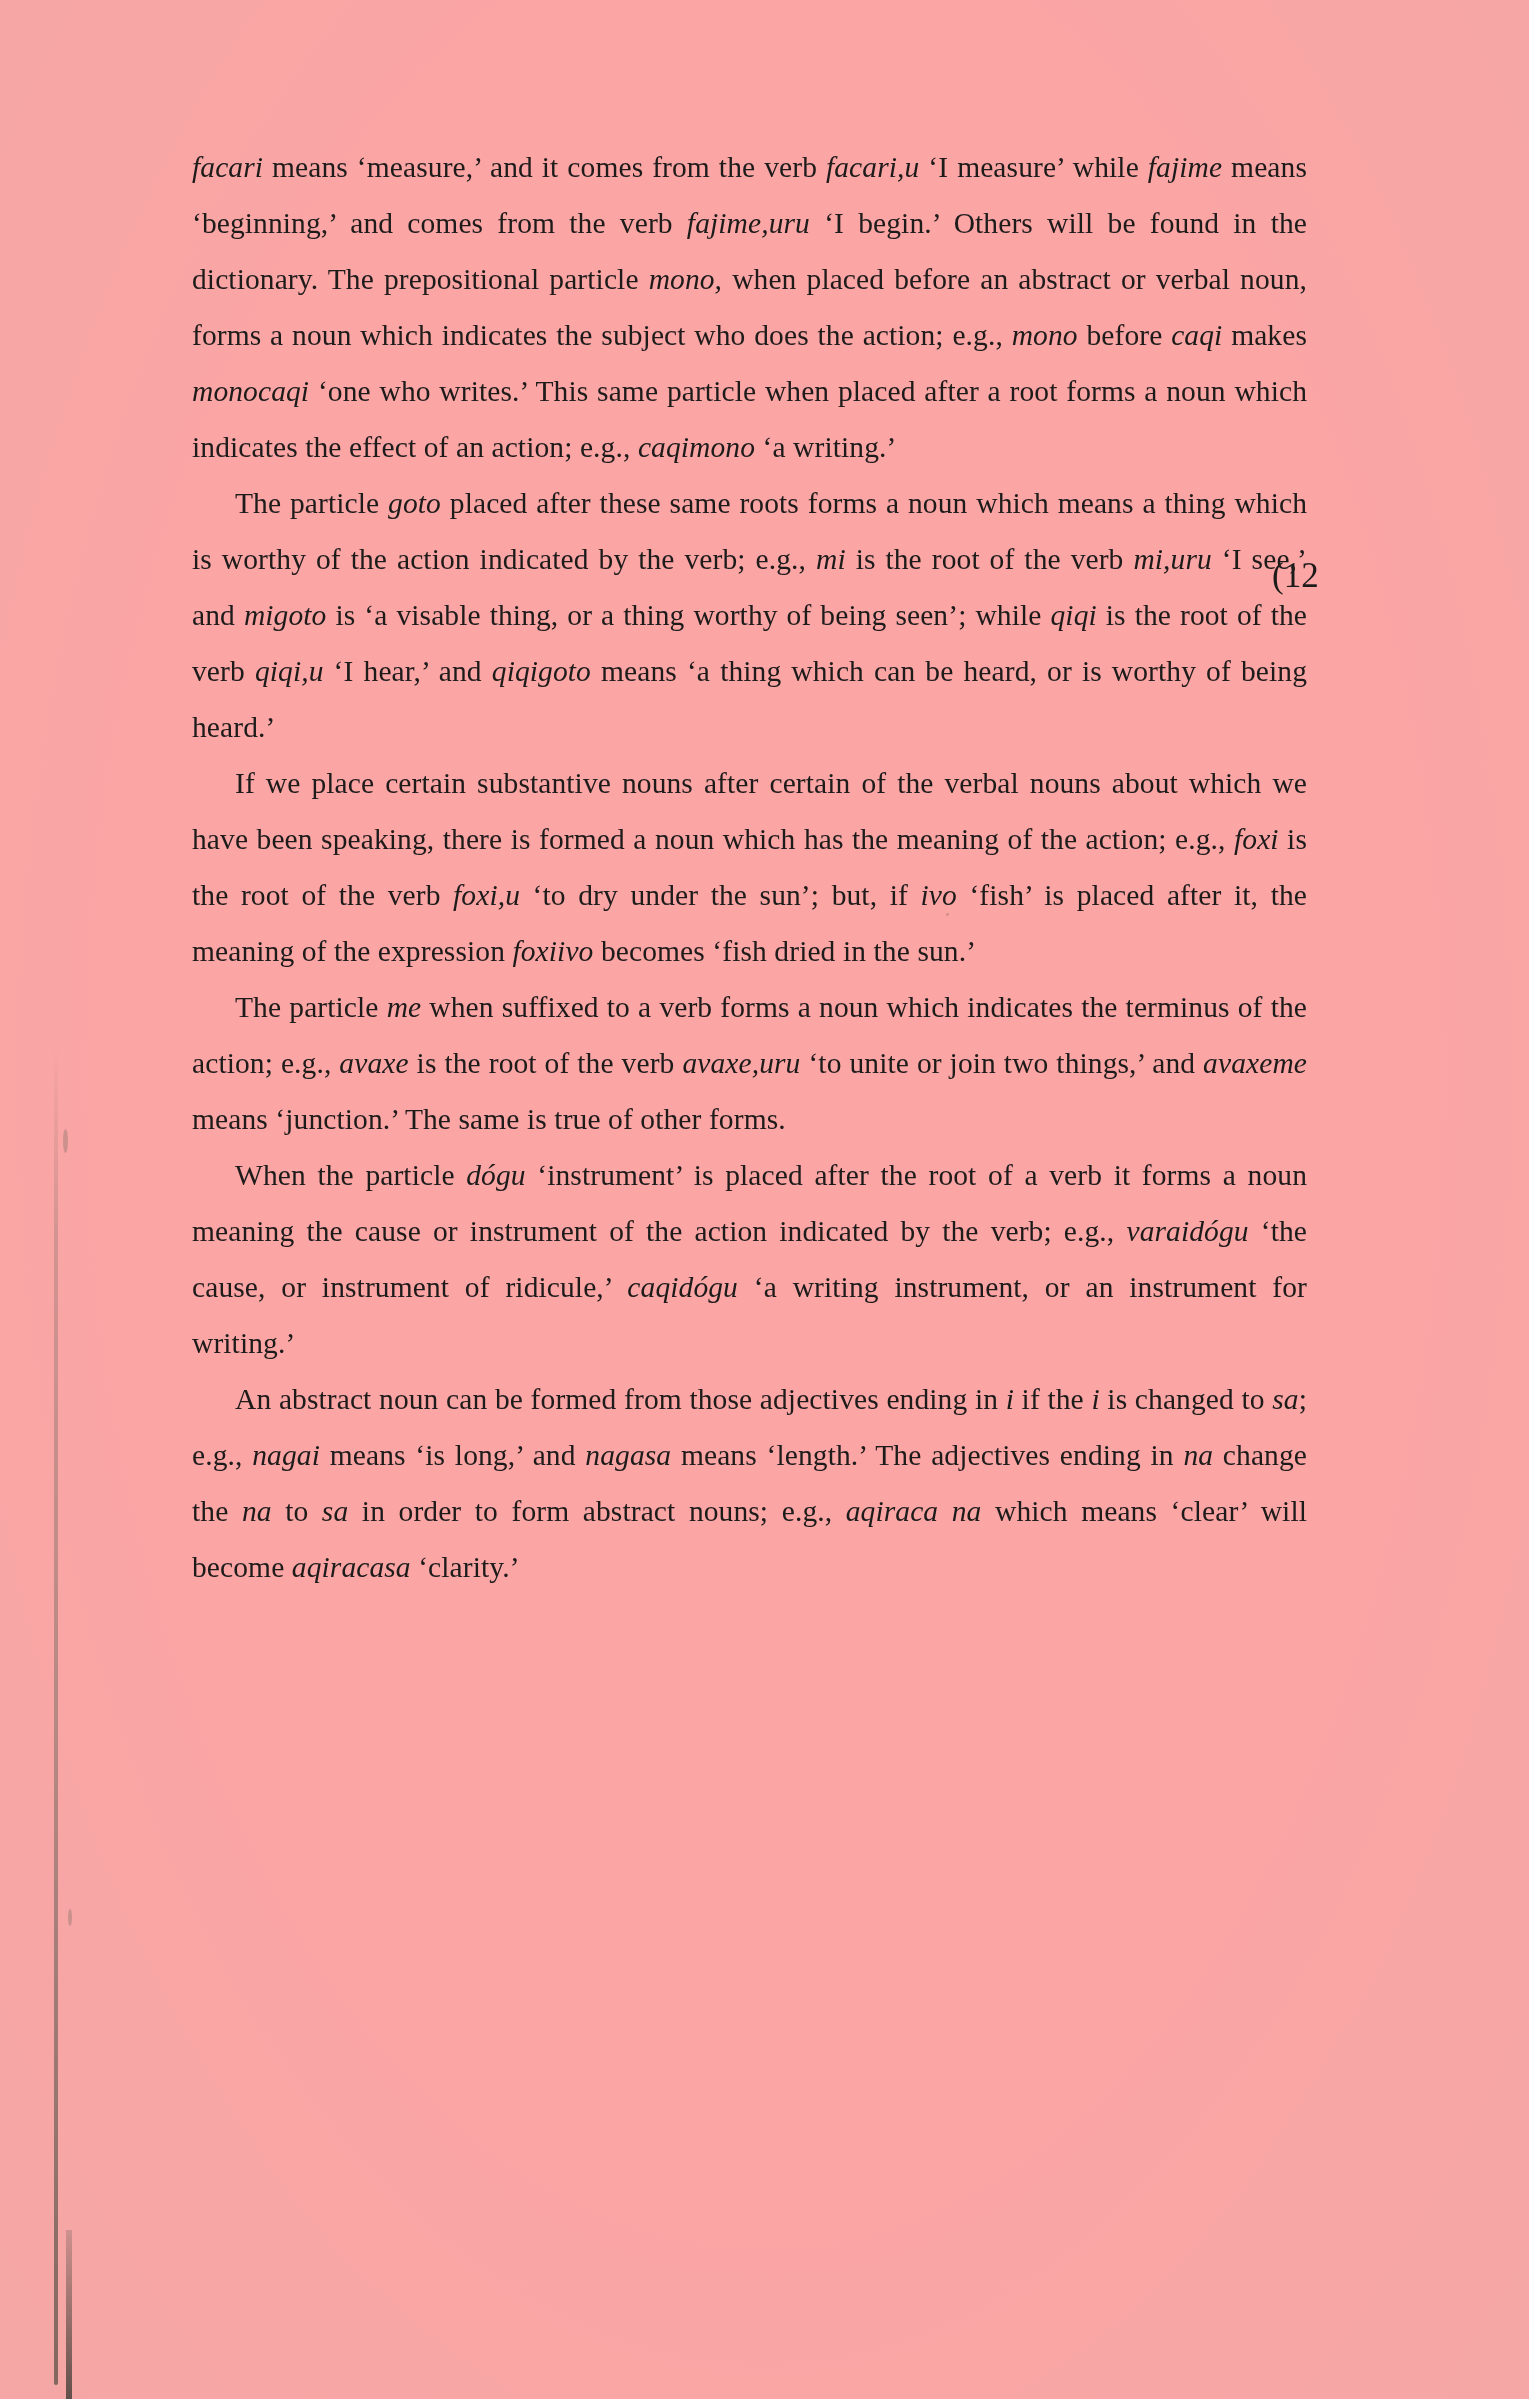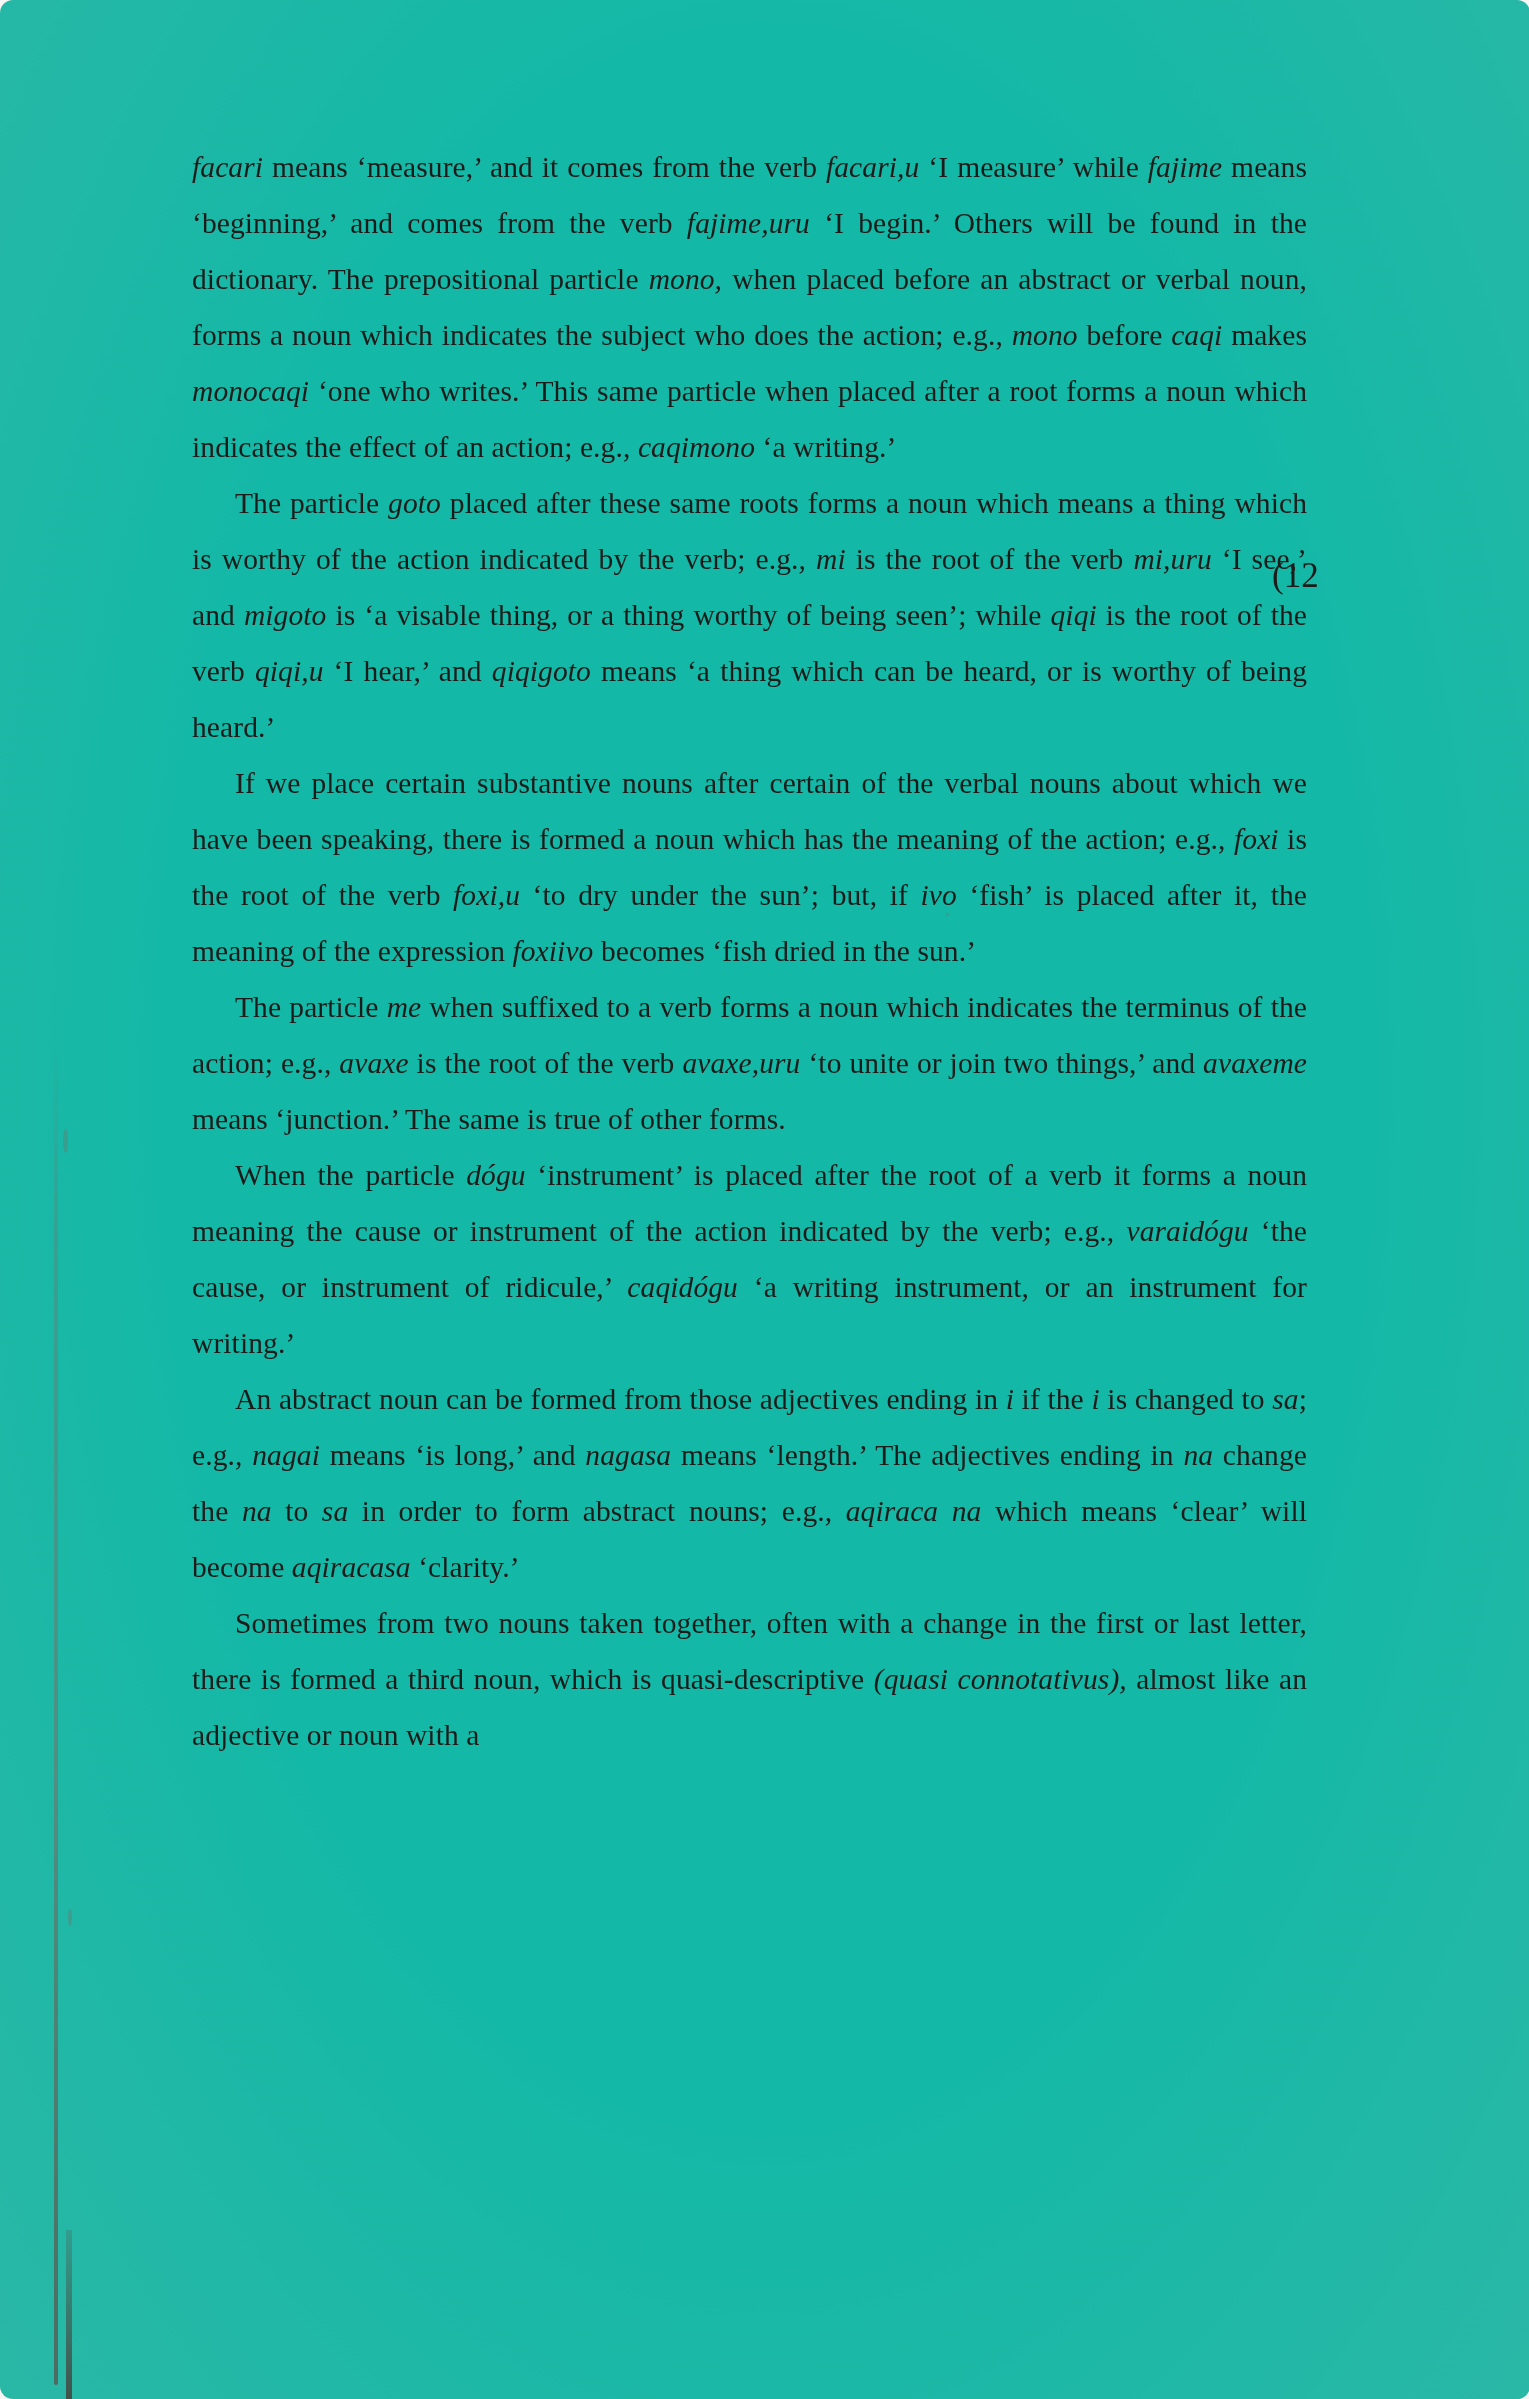--- a/index.html
+++ b/index.html
@@ -14,22 +14,21 @@
     font-family: "Liberation Serif", "DejaVu Serif", serif;
     color: #1a1a1a;
     overflow: hidden;
   }
   .page {
     position: absolute;
     top: 0;
     left: 0;
     width: 1530px;
     height: 2399px;
-    background: #14b8a6;
-    border-radius: 13px;
+    background: #fca5a5;
   }
   
   .page::before {
     content: "";
     position: absolute;
     inset: 0;
     background:
       radial-gradient(ellipse at 50% 45%, rgba(255,255,255,0) 55%, rgba(190,180,165,0.13) 100%);
     pointer-events: none;
   }
@@ -119,20 +118,19 @@
   <div class="speck" style="left:946px; top:913px; width:2.8px; height:2.8px;"></div>
 
   <div class="text-column">
     <div id="paragraphs">
         <p class="para first-para"><em>facari</em><span> means ‘measure,’ and it comes from the verb </span><em>facari,u</em><span> ‘I measure’ while </span><em>fajime</em><span> means ‘beginning,’ and comes from the verb </span><em>fajime,uru</em><span> ‘I begin.’  Others will be found in the dictionary.  The prepositional particle </span><em>mono,</em><span> when placed before an abstract or verbal noun, forms a noun which indicates the subject who does the action; e.g., </span><em>mono</em><span> before </span><em>caqi</em><span> makes </span><em>monocaqi</em><span> ‘one who writes.’ This same particle when placed after a root forms a noun which indicates the effect of an action; e.g., </span><em>caqimono</em><span> ‘a writing.’</span></p>
         <p class="para"><span>The particle </span><em>goto</em><span> placed after these same roots forms a noun which means a thing which is worthy of the action indicated by the verb; e.g., </span><em>mi</em><span> is the root of the verb </span><em>mi,uru</em><span> ‘I see,’ and </span><em>migoto</em><span> is ‘a visable thing, or a thing worthy of being seen’; while </span><em>qiqi</em><span> is the root of the verb </span><em>qiqi,u</em><span> ‘I hear,’ and </span><em>qiqigoto</em><span> means ‘a thing which can be heard, or is worthy of being heard.’</span></p>
         <p class="para"><span>If we place certain substantive nouns after certain of the verbal nouns about which we have been speaking, there is formed a noun which has the meaning of the action; e.g., </span><em>foxi</em><span> is the root of the verb </span><em>foxi,u</em><span> ‘to dry under the sun’; but, if </span><em>ivo</em><span> ‘fish’ is placed after it, the meaning of the expression </span><em>foxiivo</em><span> becomes ‘fish dried in the sun.’</span></p>
         <p class="para"><span>The particle </span><em>me</em><span> when suffixed to a verb forms a noun which indicates the terminus of the action; e.g., </span><em>avaxe</em><span> is the root of the verb </span><em>avaxe,uru</em><span> ‘to unite or join two things,’ and </span><em>avaxeme</em><span> means ‘junction.’ The same is true of other forms.</span></p>
         <p class="para"><span>When the particle </span><em>dógu</em><span> ‘instrument’ is placed after the root of a verb it forms a noun meaning the cause or instrument of the action indicated by the verb; e.g., </span><em>varaidógu</em><span> ‘the cause, or instrument of ridicule,’ </span><em>caqidógu</em><span> ‘a writing instrument, or an instrument for writing.’</span></p>
         <p class="para"><span>An abstract noun can be formed from those adjectives ending in </span><em>i</em><span> if the </span><em>i</em><span> is changed to </span><em>sa</em><span>; e.g., </span><em>nagai</em><span> means ‘is long,’ and </span><em>nagasa</em><span> means ‘length.’  The adjectives ending in </span><em>na</em><span> change the </span><em>na</em><span> to </span><em>sa</em><span> in order to form abstract nouns; e.g., </span><em>aqiraca na</em><span> which means ‘clear’ will become </span><em>aqiracasa</em><span> ‘clarity.’</span></p>
-        <p class="para"><span>Sometimes from two nouns taken together, often with a change in the first or last letter, there is formed a third noun, which is quasi-descriptive </span><em>(quasi connotativus),</em><span> almost like an adjective or noun with a</span></p>
       </div>
   </div>
 
   <div class="marginal-note">(12</div>
 
 </div>
 
 
 </body></html>

